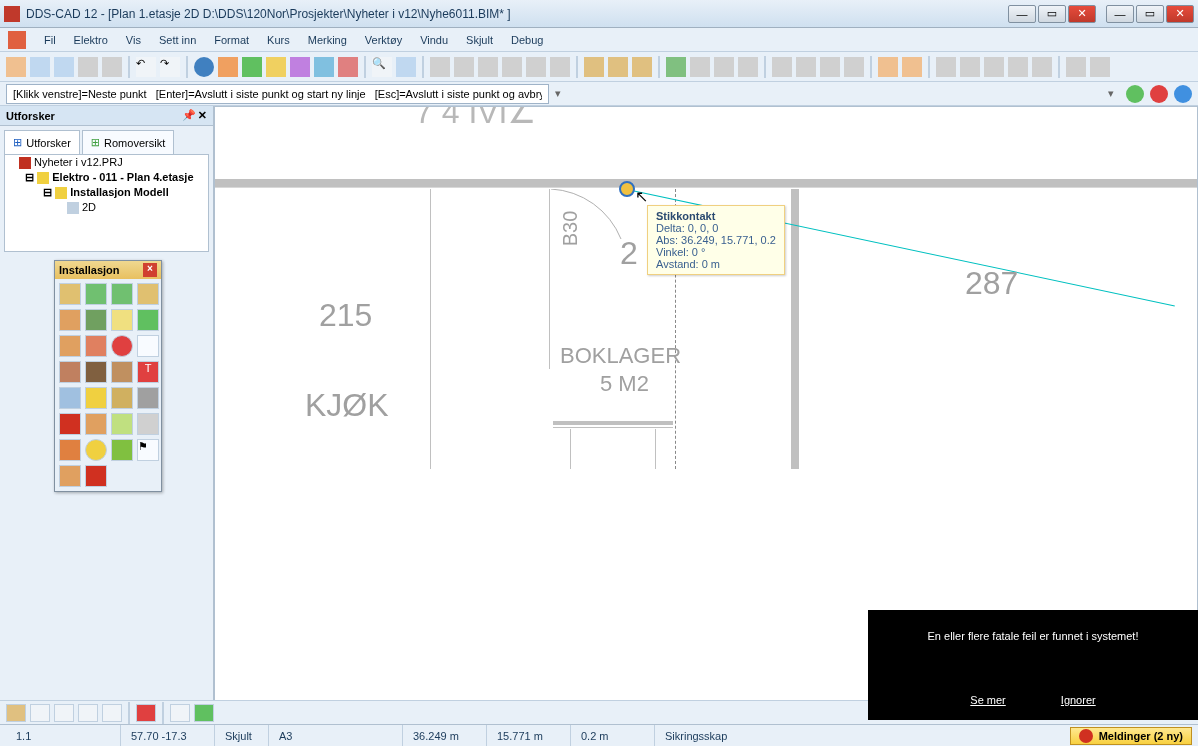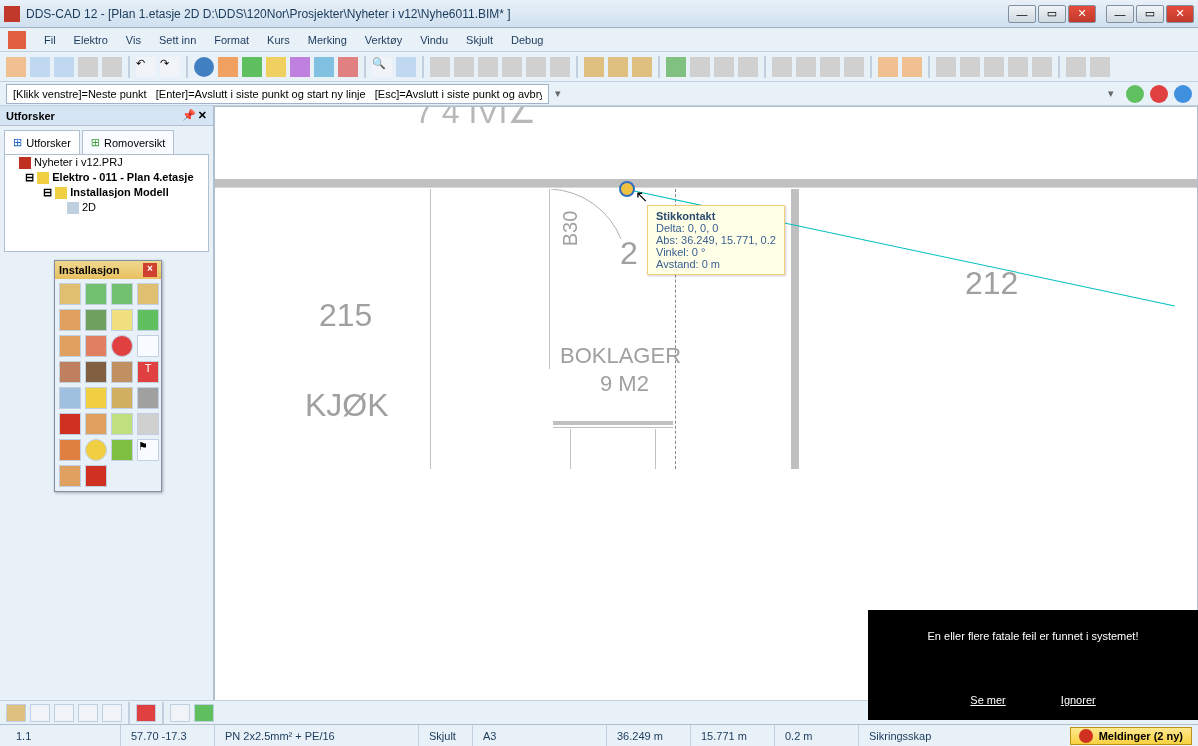--- a/index.html
+++ b/index.html
@@ -228,22 +228,22 @@
         </svg>
 
       <div class="cyan-line" style="left:412px;top:82px;width:560px;transform:rotate(12deg)"></div>
 
       <div class="room-text" style="left:200px;top:-14px;color:#b8b8b8">7 4 IVI∠</div>
       <div class="room-text" style="left:104px;top:190px">215</div>
       <div class="room-text" style="left:90px;top:280px">KJØK</div>
       <div class="medium-text" style="left:338px;top:110px;transform:rotate(-90deg)">B30</div>
       <div class="room-text" style="left:405px;top:128px">2</div>
       <div class="medium-text" style="left:345px;top:236px;font-size:22px">BOKLAGER</div>
-      <div class="medium-text" style="left:385px;top:264px;font-size:22px">9 M2</div>
-      <div class="room-text" style="left:750px;top:158px">212</div>
+      <div class="medium-text" style="left:385px;top:264px;font-size:22px">5 M2</div>
+      <div class="room-text" style="left:750px;top:158px">287</div>
 
       <div style="position:absolute;left:404px;top:74px;width:16px;height:16px;border:2px solid #3070c0;border-radius:50%;background:#f0c040"></div>
       <div style="position:absolute;left:420px;top:80px;font-size:16px">↖</div>
 
       <div class="tooltip" style="left:432px;top:98px">
         <b>Stikkontakt</b><br>
         <span>Delta: 0, 0, 0</span><br>
         <span>Abs: 36.249, 15.771, 0.2</span><br>
         <span>Vinkel: 0 °</span><br>
         <span>Avstand: 0 m</span>
@@ -320,21 +320,20 @@
   <span class="tsep"></span>
   <span class="status-btn" style="background:#e04040"></span>
   <span class="tsep"></span>
   <span class="status-btn"></span>
   <span class="status-btn" style="background:#60c060"></span>
 </div>
 
 <div class="statusbar">
   <span class="field" style="border:none;width:110px;text-align:center">1.1</span>
   <span class="field" style="width:90px">57.70 -17.3</span>
-  <span class="field" style="width:200px">PN 2x2.5mm² + PE/16</span>
   <span class="field" style="width:50px">Skjult</span>
   <span class="field" style="width:130px">A3</span>
   <span class="field" style="width:80px">36.249 m</span>
   <span class="field" style="width:80px">15.771 m</span>
   <span class="field" style="width:80px">0.2 m</span>
   <span class="field" style="width:100px">Sikringsskap</span>
   <span class="msg-badge">
       <span class="red-dot"></span>
       <span>Meldinger (2 ny)</span>
     </span>

